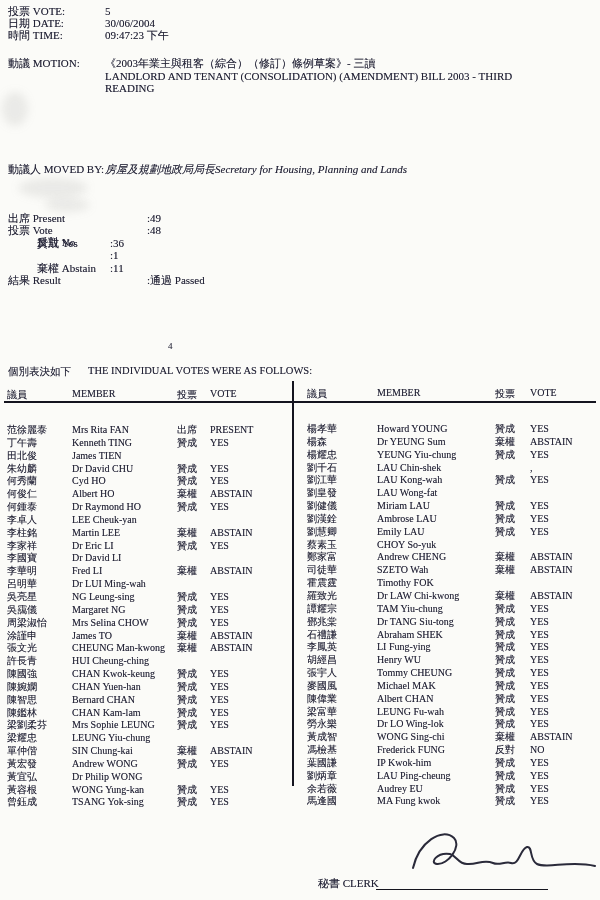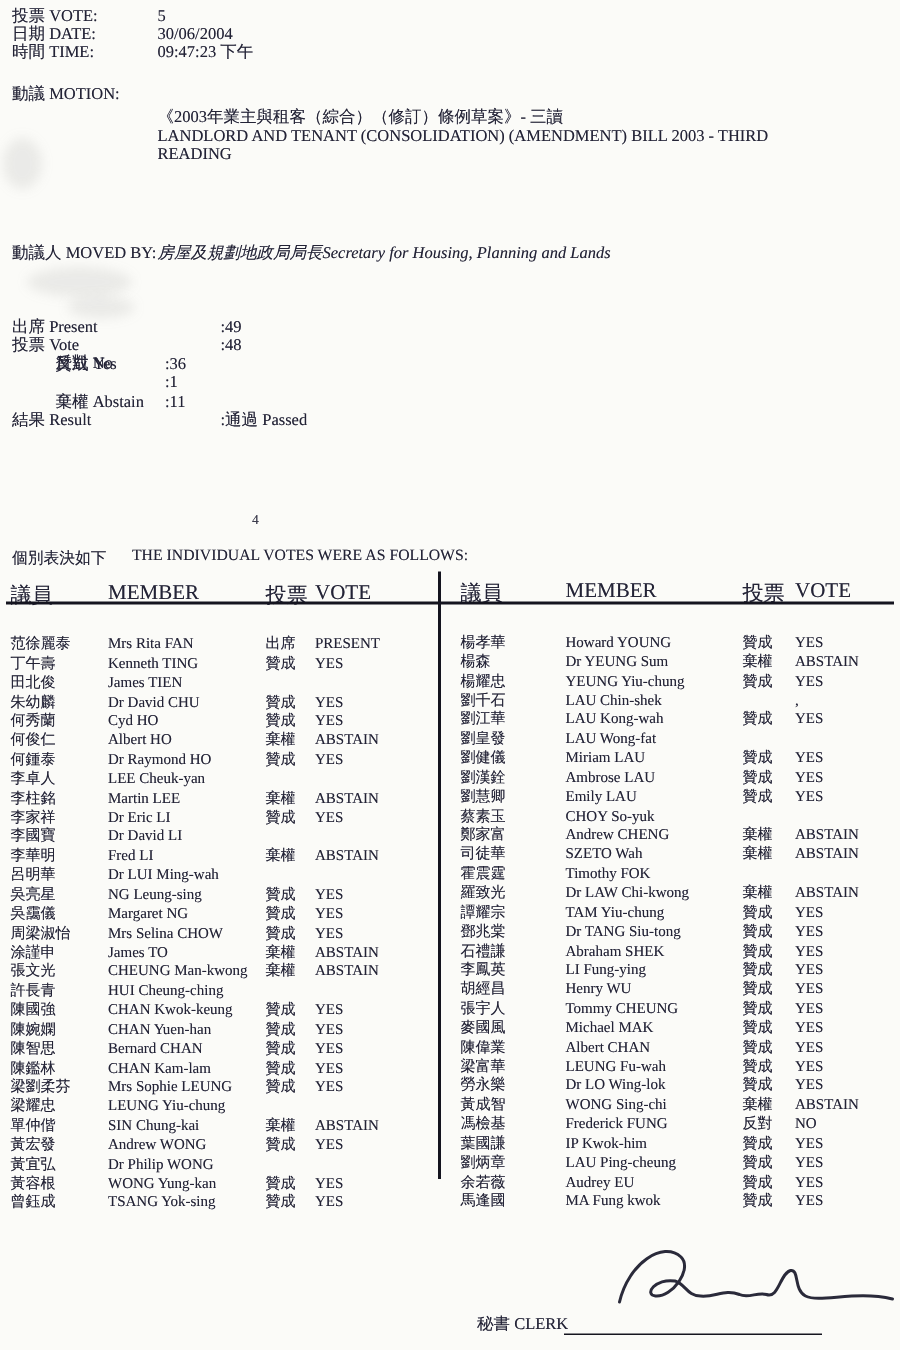--- a/index.html
+++ b/index.html
@@ -5,29 +5,29 @@
   html,body{margin:0;padding:0;background:#e8e8e6;}
   .page{
     position:relative;width:600px;height:900px;margin:0 auto;
     background:#fbfbf8;color:#232336;
     font-family:"Liberation Serif","DejaVu Serif",serif;
     overflow:hidden;
     text-shadow:0 0 .4px rgba(35,35,60,.45);
   }
   .abs{position:absolute;white-space:nowrap;}
   .f11{font-size:11px;line-height:12.5px;}
-  .wrapblock{position:absolute;white-space:normal;width:452px;font-size:11px;line-height:12.5px;margin-top:15px;}
+  .wrapblock{position:absolute;white-space:normal;width:452px;font-size:11px;line-height:12.5px;}
   .hline{position:absolute;background:#14141f;height:2.4px;}
   .vline{position:absolute;background:#14141f;width:2px;}
   .tbody{position:absolute;margin-top:20px;}
   .trow{height:12.85px;line-height:12.85px;font-size:10px;white-space:nowrap;display:grid;}
   .tbody.left .trow{grid-template-columns:65px 105px 33px auto;}
   .tbody.right .trow{grid-template-columns:70px 118px 35px auto;}
   .trow span{overflow:visible;}
-  .colhead{font-size:14px;font-weight:normal;}
+  .colhead{font-size:10px;font-weight:normal;}
   .noise{position:absolute;background:rgba(125,125,122,.13);border-radius:50%;filter:blur(4px);}
   .clerkline{position:absolute;border-top:1.5px solid #15151f;}
   .stray{position:absolute;font-size:9px;color:#3c3c4c;}
   svg{display:block;}
 </style>
 </head>
 <body>
 
 <div class="page">
 

